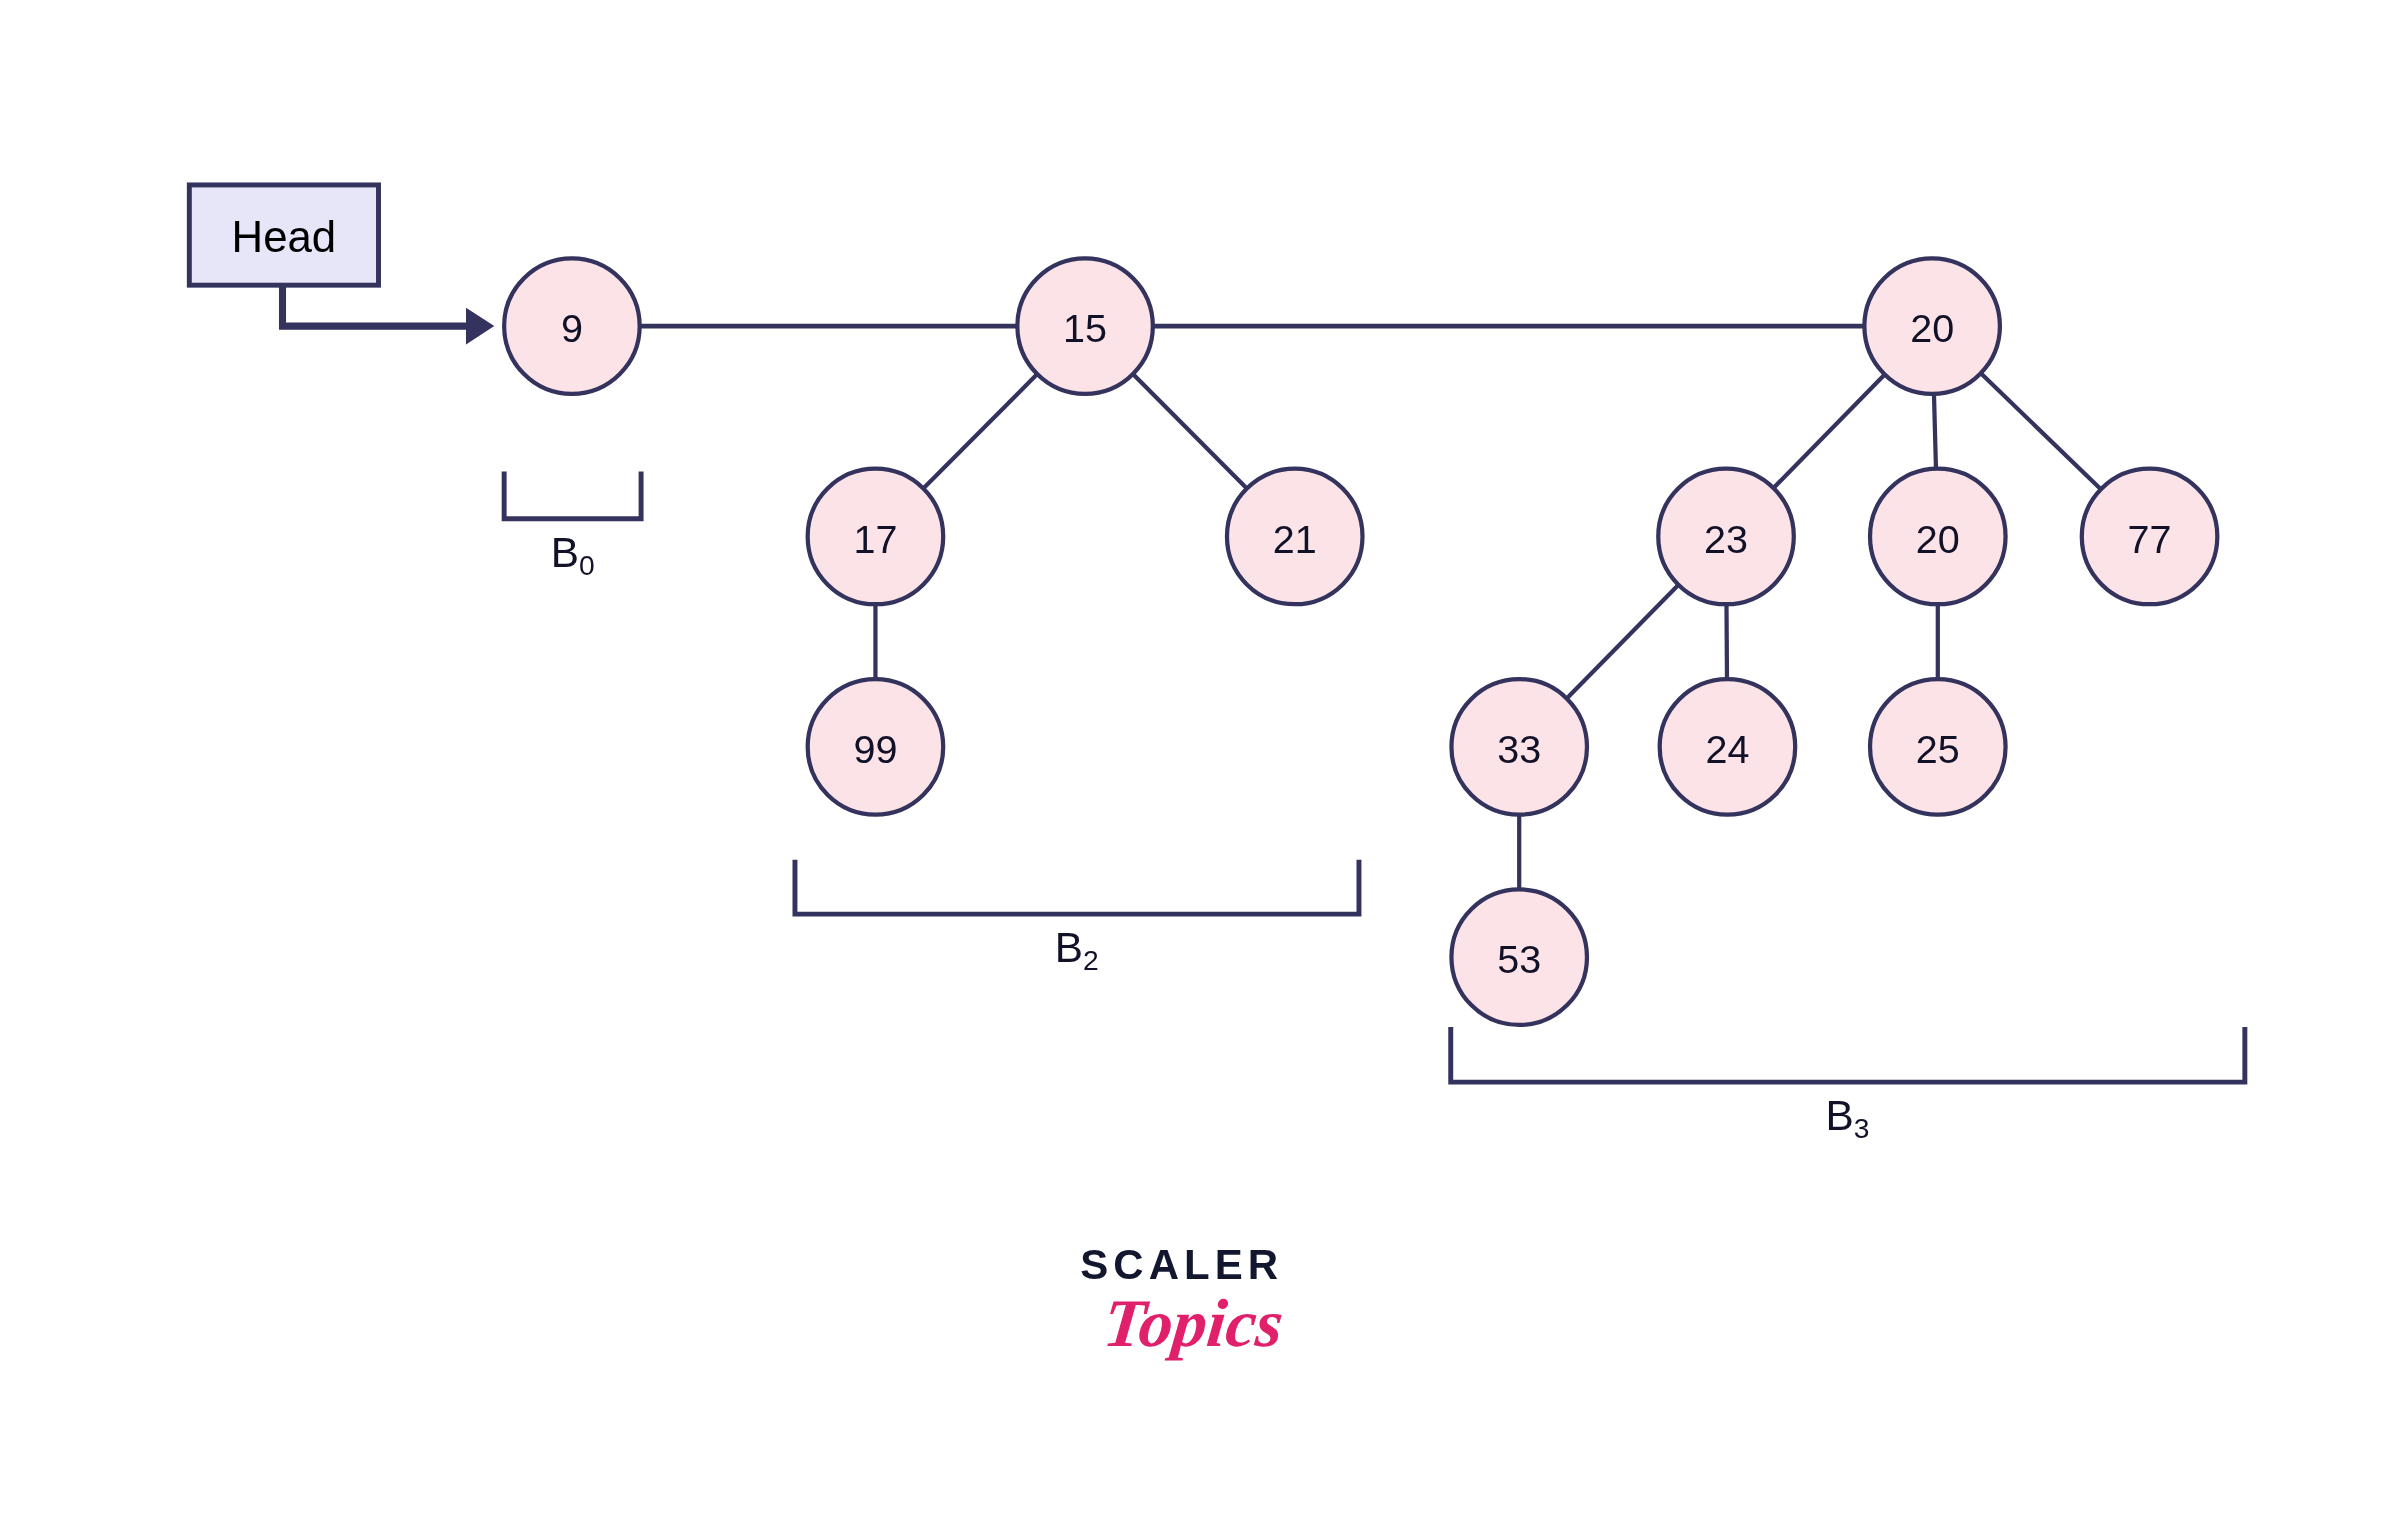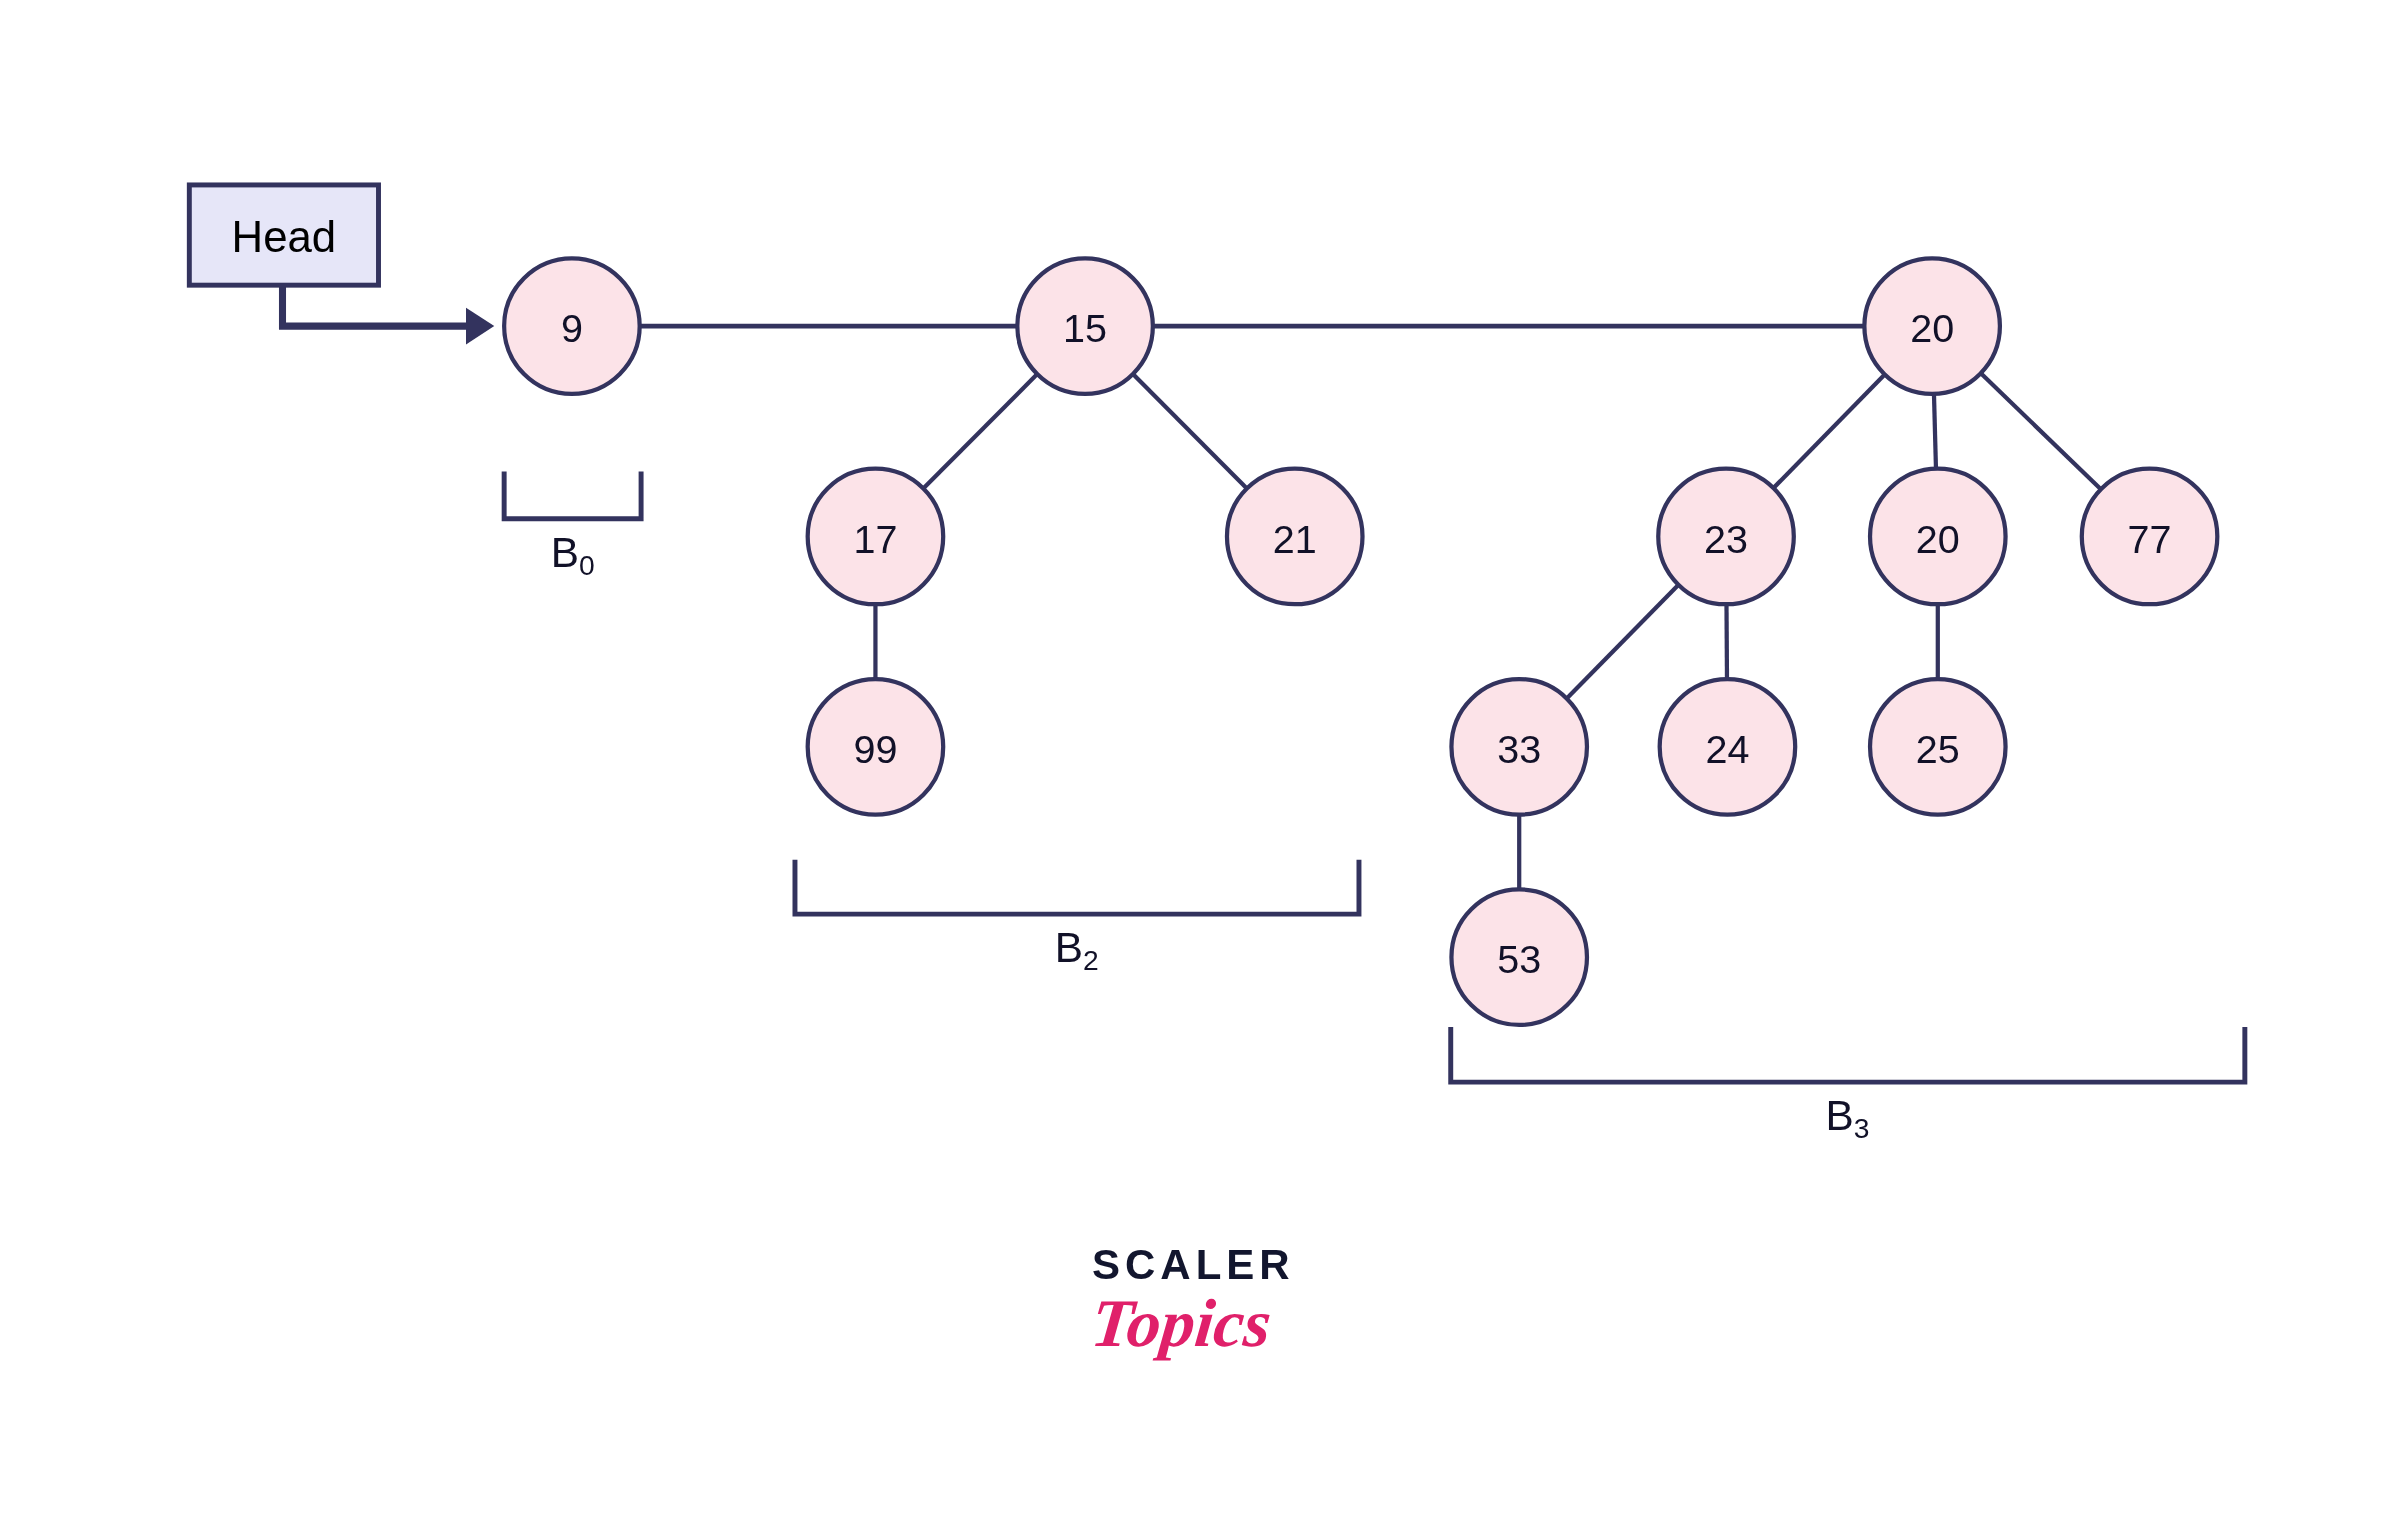--- a/index.html
+++ b/index.html
@@ -82,24 +82,24 @@
     font-size: 60px;
     fill: #111128;
     text-anchor: middle;
     dominant-baseline: central;
   }
   .bracket-sub {
     font-size: 40px;
   }
   .logo-wrap {
     position: absolute;
-    left: 1092px;
+    left: 1043px;
     top: 1244px;
     width: 240px;
-    text-align: left;
+    text-align: right;
     user-select: none;
   }
   .logo-scaler {
     font-family: "Liberation Sans", sans-serif;
     font-size: 42px;
     font-weight: 700;
     letter-spacing: 5px;
     color: #12162e;
     line-height: 1;
     display: block;

